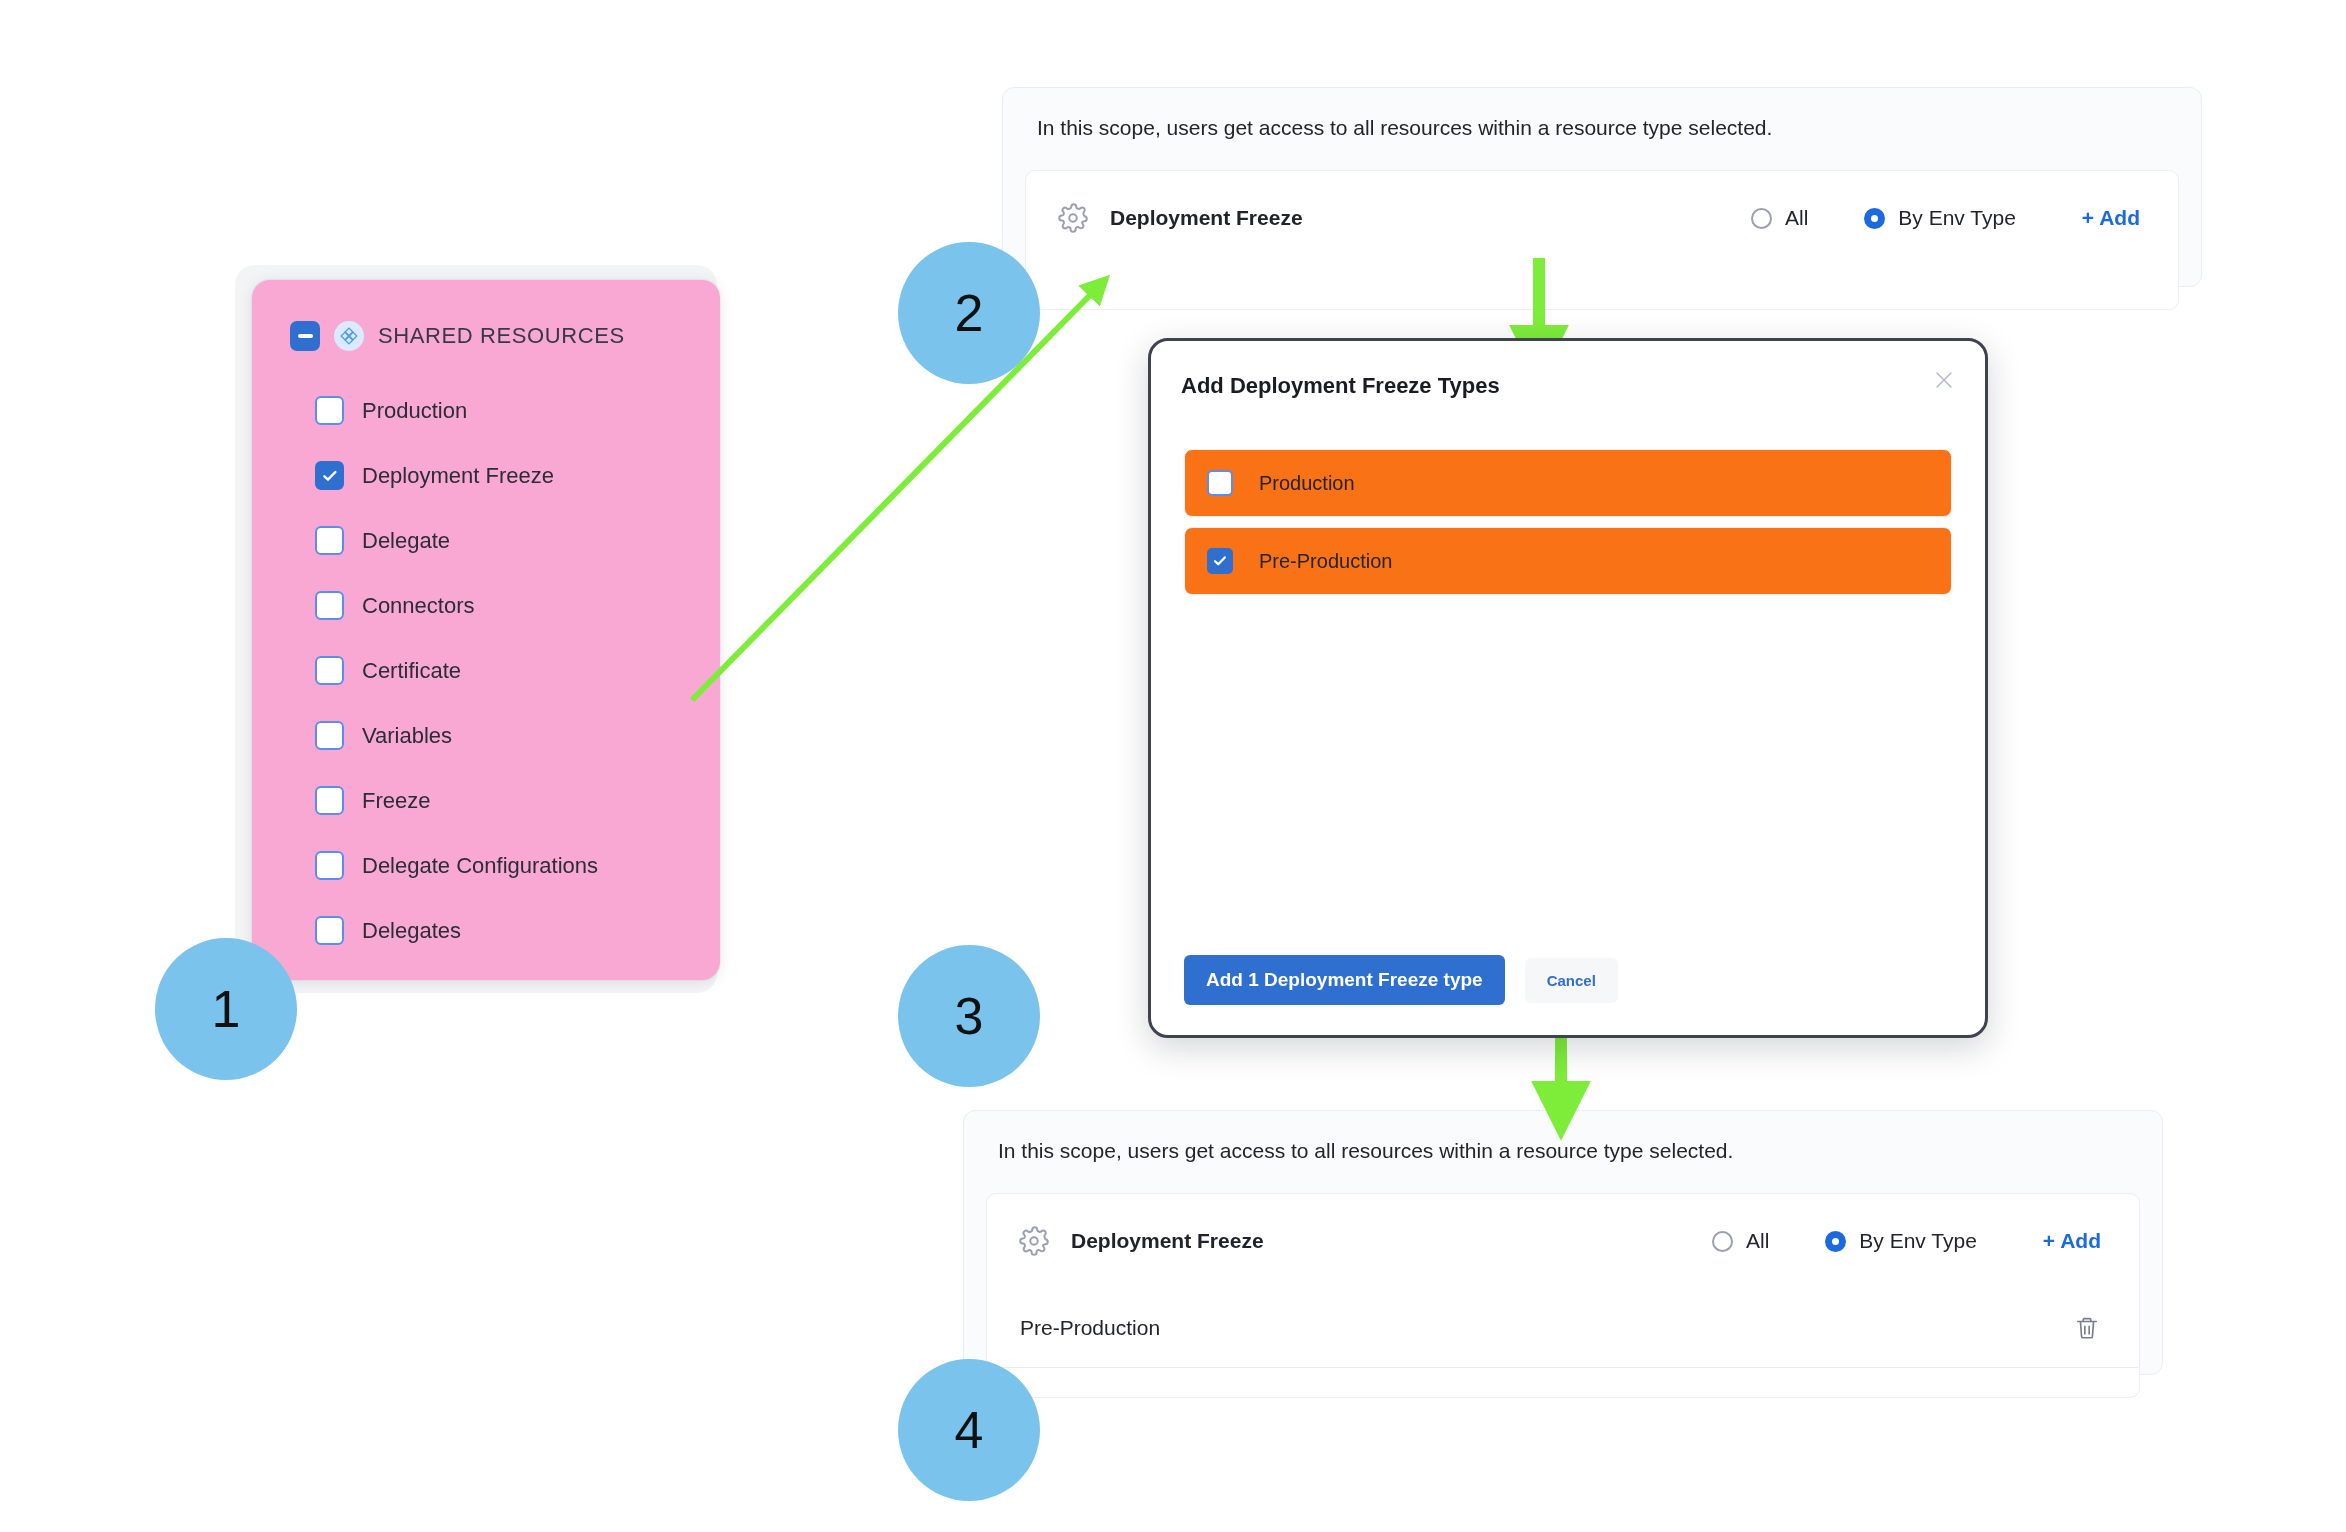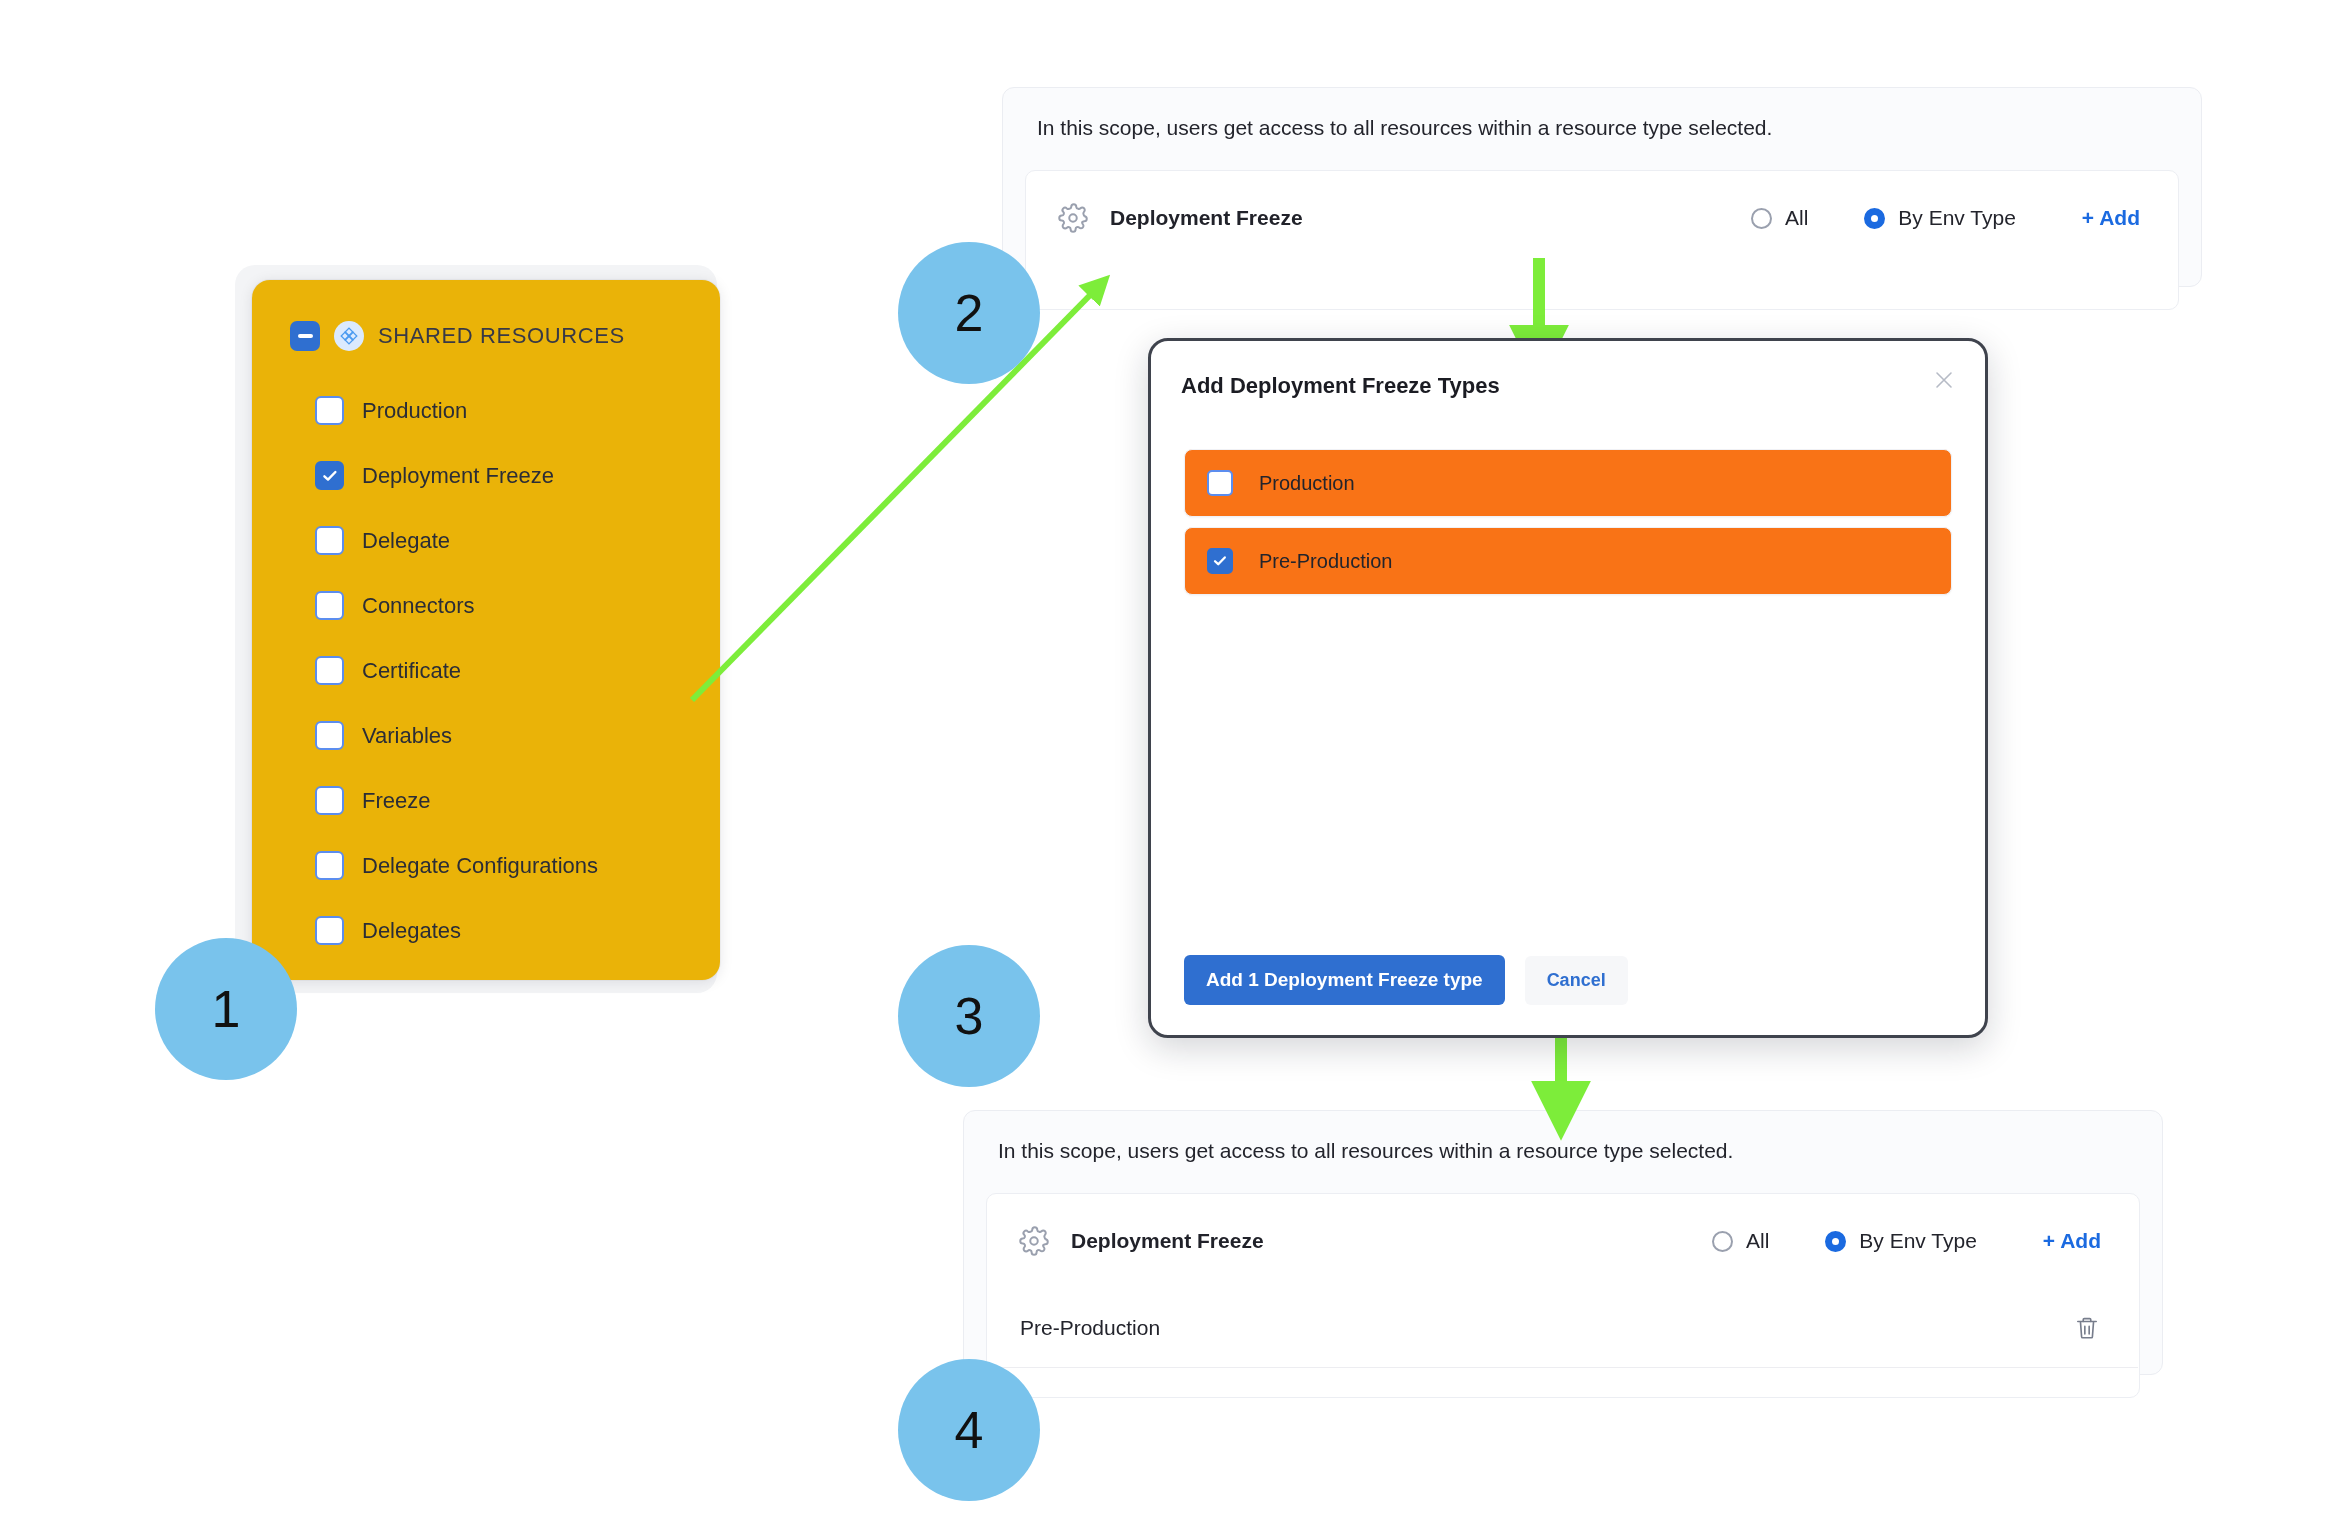--- a/index.html
+++ b/index.html
@@ -40,21 +40,21 @@
     left: 235px; top: 265px;
     width: 482px; height: 728px;
     background: #f3f4f6;
     border-radius: 20px;
     z-index: 5;
   }
   .sidebar-card {
     position: absolute;
     left: 252px; top: 280px;
     width: 468px; height: 700px;
-    background: #eab308;
+    background: #f9a8d4;
     border-radius: 18px;
     box-shadow: 0 2px 14px rgba(16,24,40,0.10), 0 0 0 1px rgba(16,24,40,0.035);
     z-index: 10;
     padding: 36px 0 0 0;
   }
   .sr-header {
     display: flex;
     align-items: center;
     gap: 14px;
     padding: 0 0 0 38px;
@@ -260,21 +260,21 @@
     font-weight: bold;
     border: none;
     border-radius: 6px;
     padding: 14px 22px;
     white-space: nowrap;
     font-family: "Liberation Sans", sans-serif;
   }
   .btn-secondary {
     background: #f6f7f9;
     color: #2f6fd0;
-    font-size: 18px;
+    font-size: 15px;
     font-weight: bold;
     border: none;
     border-radius: 6px;
     padding: 14px 22px;
     white-space: nowrap;
     font-family: "Liberation Sans", sans-serif;
   }
 
   
   .arrow-layer {

